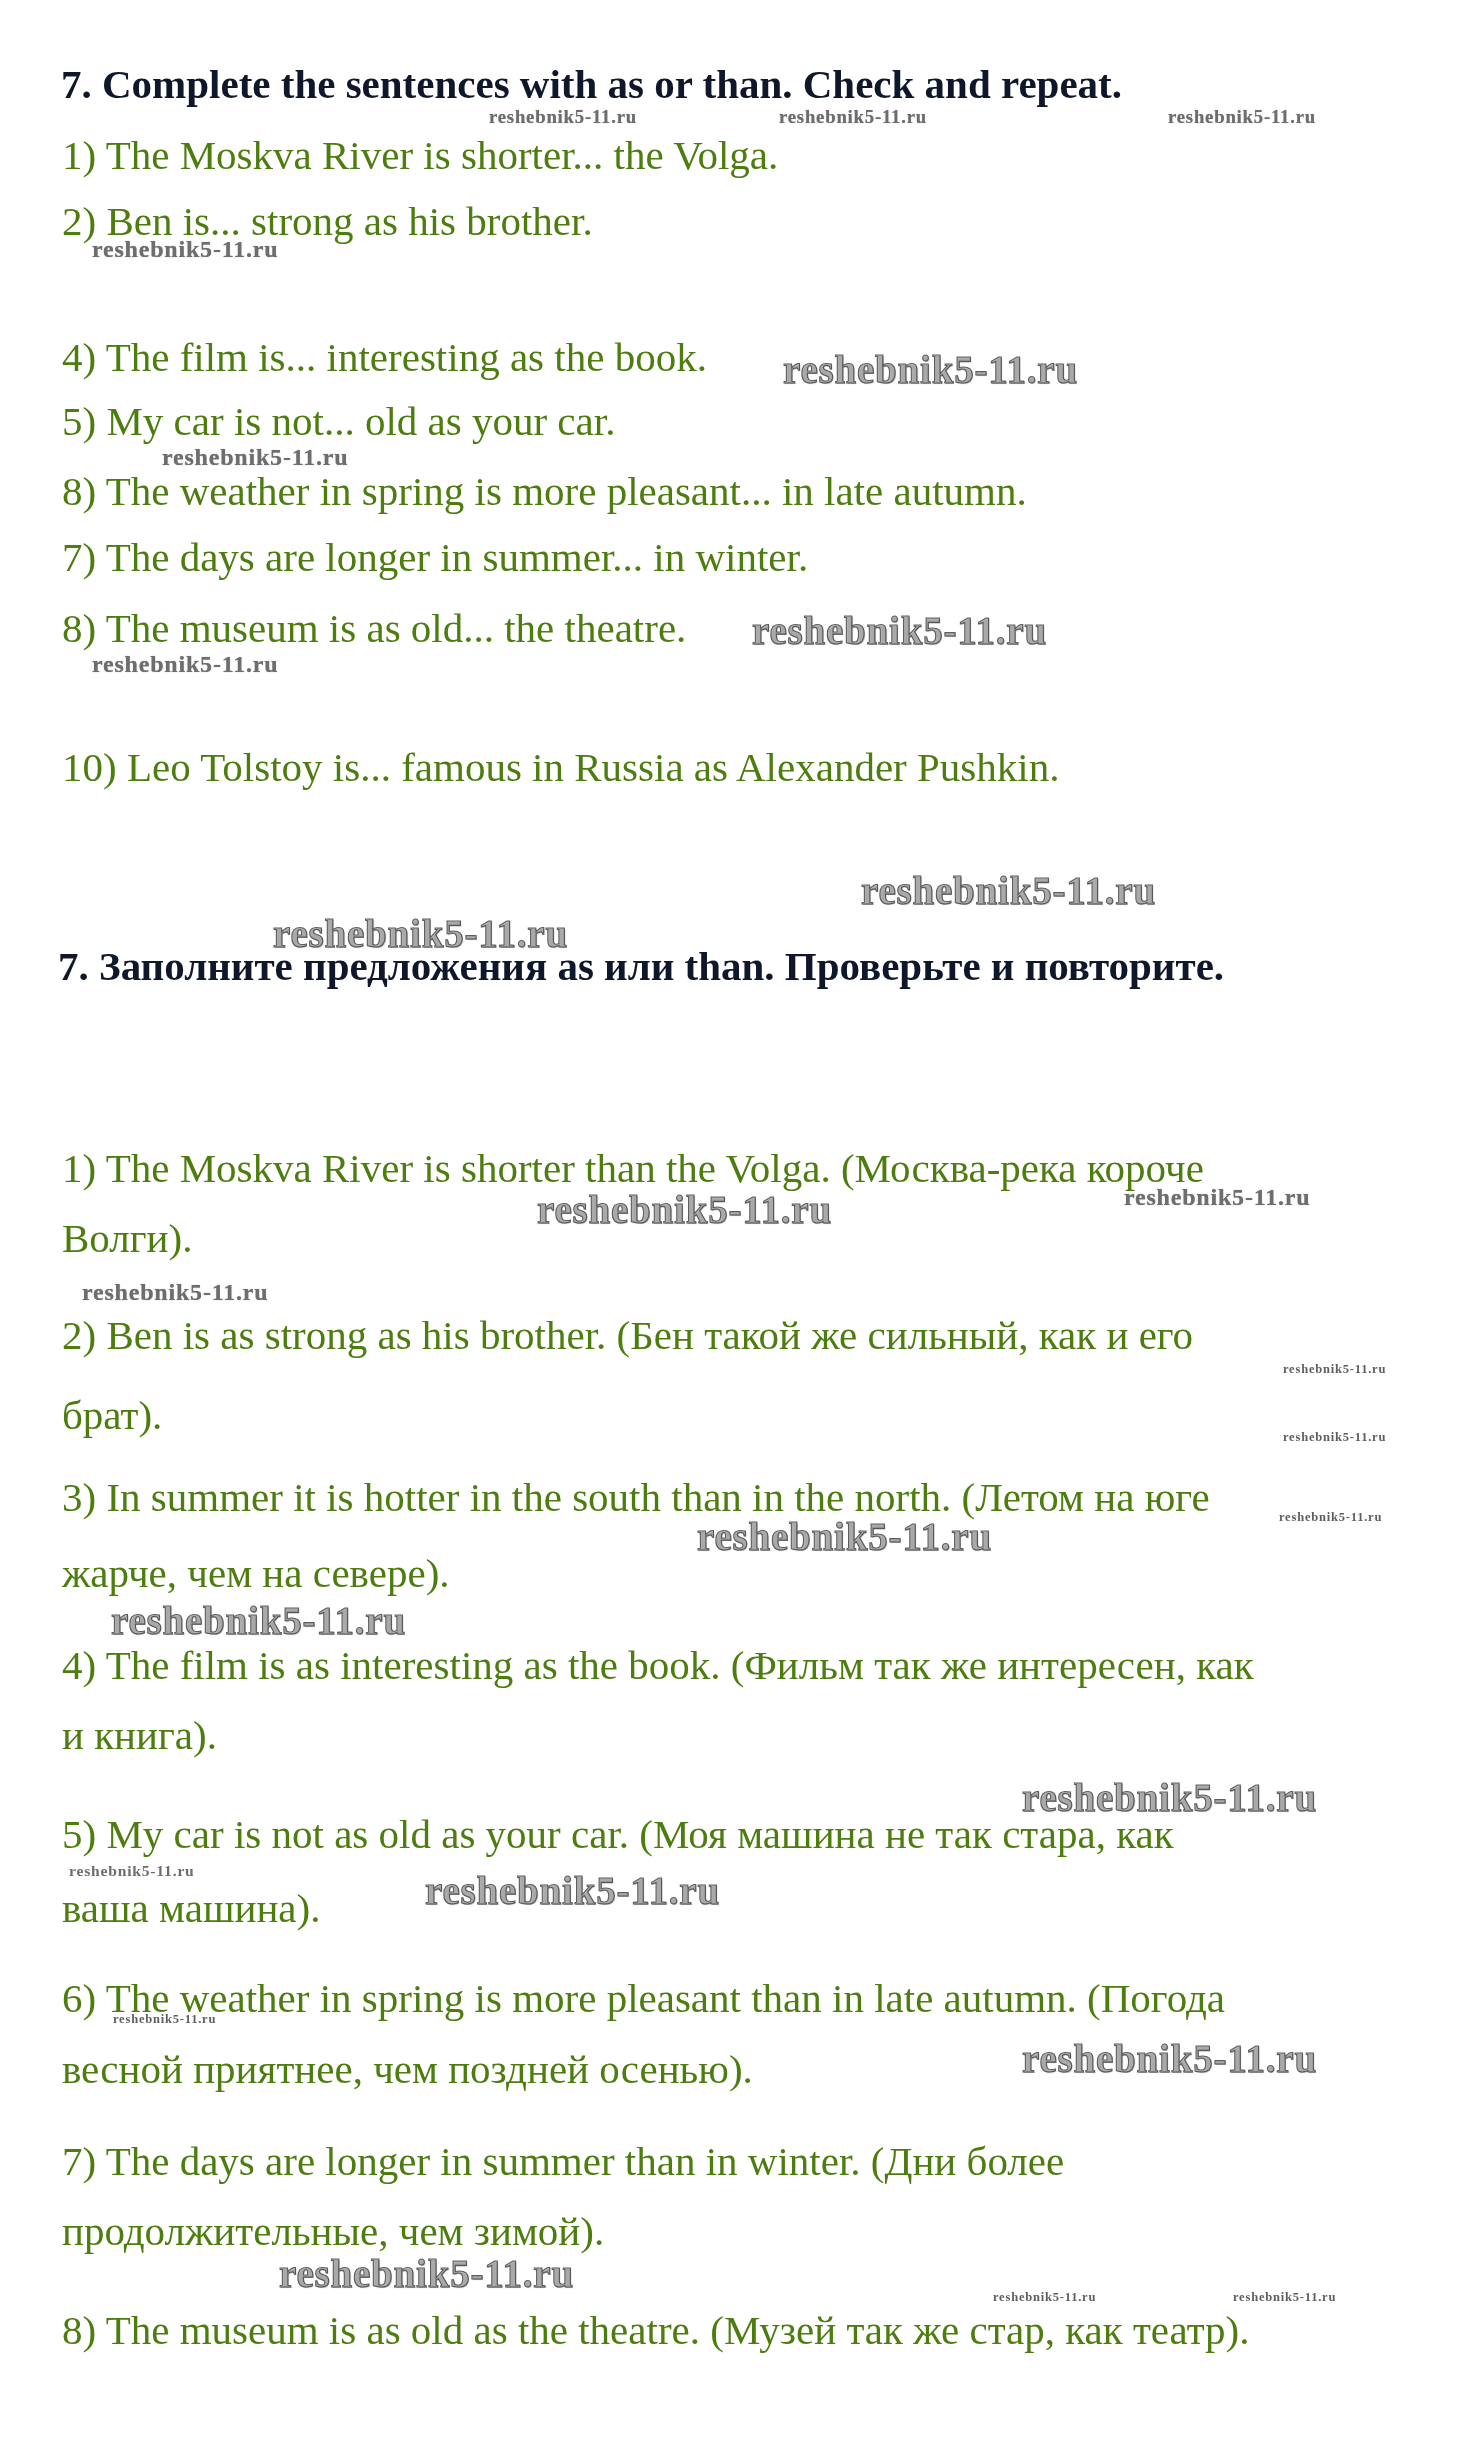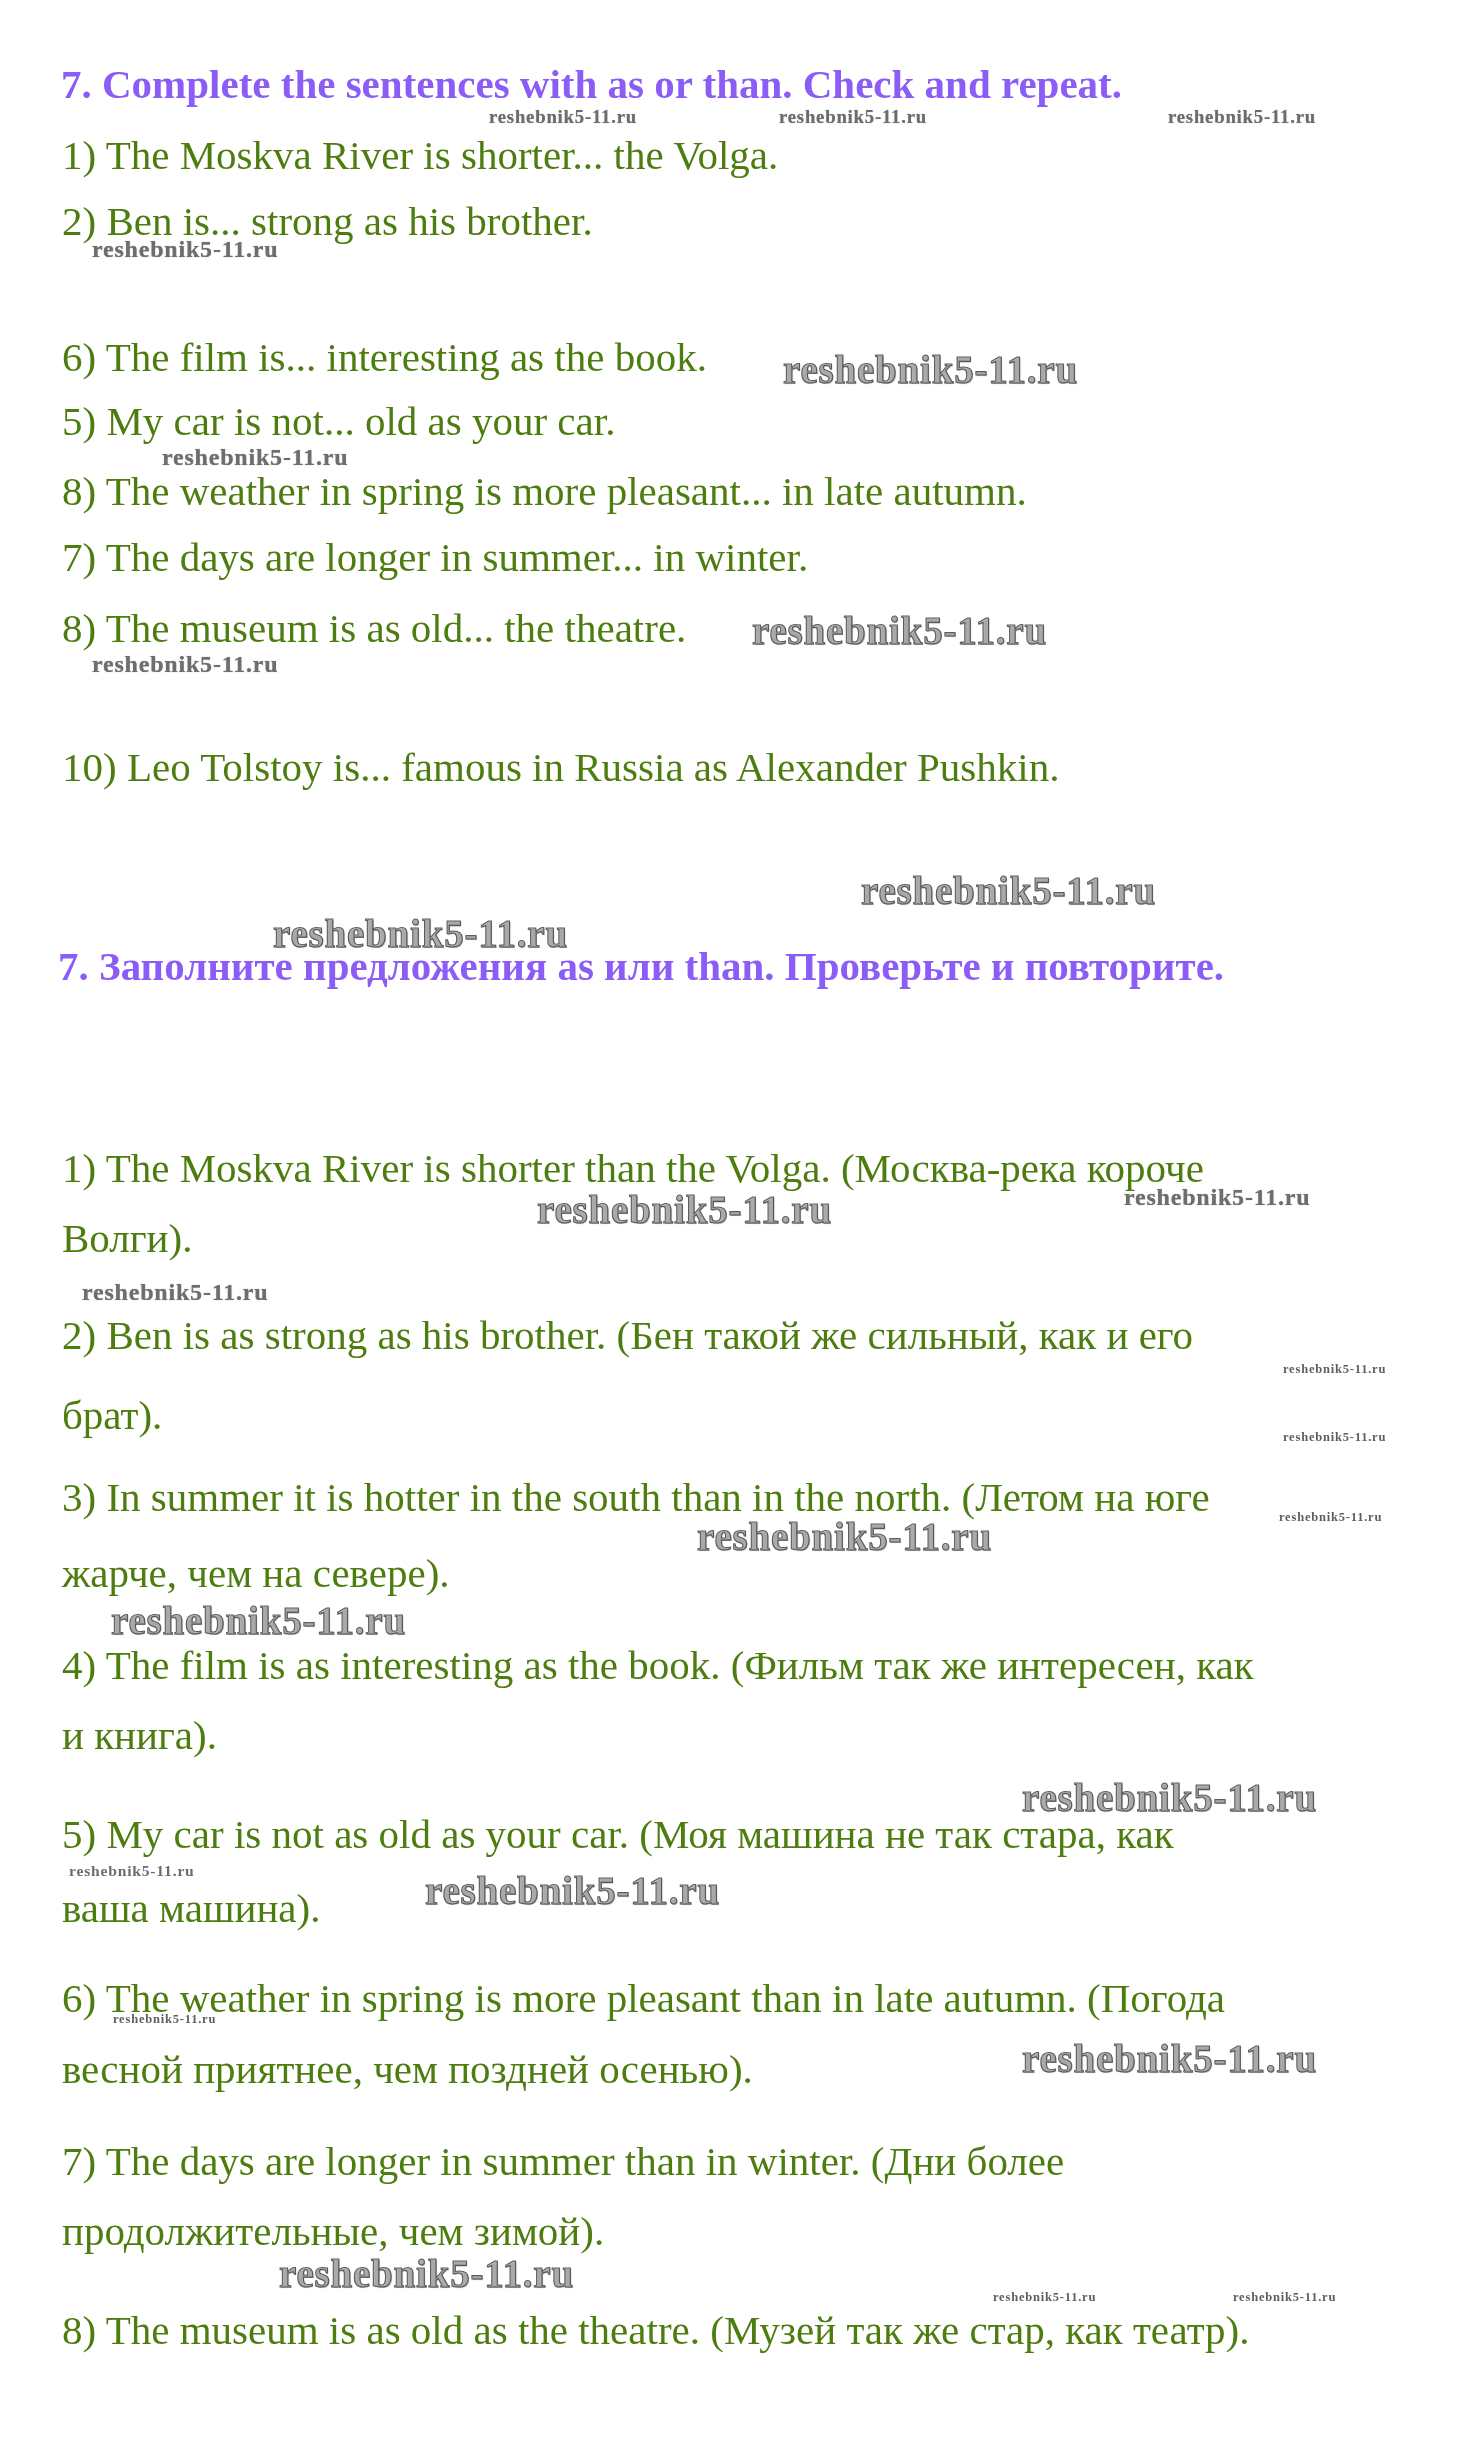--- a/index.html
+++ b/index.html
@@ -8,21 +8,21 @@
     width:1482px;height:2462px;
     margin:0 auto;
     background:#ffffff;
     font-family:"Liberation Serif","DejaVu Serif",serif;
     color:#0a0a0a;
     overflow:hidden;
   }
   .hd{
     position:absolute;left:61px;
     font-weight:700;font-size:41px;line-height:1.1;
-    white-space:nowrap;color:#8b5cf6;
+    white-space:nowrap;color:#0f172a;
   }
   .tl{
     position:absolute;left:62px;
     font-size:41px;line-height:1.12;
     white-space:nowrap;color:#4d7c0f;
   }
   .wm{
     position:absolute;
     font-family:"Liberation Serif","DejaVu Serif",serif;
     font-weight:700;white-space:nowrap;
@@ -55,21 +55,21 @@
 </style>
 </head>
 <body>
 
 <div class="page">
 
   <div class="hd" style="top:62px;">7. Complete the sentences with as or than. Check and repeat.</div>
 
   <div class="tl" style="top:133px;">1) The Moskva River is shorter... the Volga.</div>
   <div class="tl" style="top:199px;">2) Ben is... strong as his brother.</div>
-  <div class="tl" style="top:335px;">6) The film is... interesting as the book.</div>
+  <div class="tl" style="top:335px;">4) The film is... interesting as the book.</div>
   <div class="tl" style="top:399px;">5) My car is not... old as your car.</div>
   <div class="tl" style="top:469px;">8) The weather in spring is more pleasant... in late autumn.</div>
   <div class="tl" style="top:535px;">7) The days are longer in summer... in winter.</div>
   <div class="tl" style="top:606px;">8) The museum is as old... the theatre.</div>
   <div class="tl" style="top:745px;">10) Leo Tolstoy is... famous in Russia as Alexander Pushkin.</div>
 
   <div class="hd" style="top:944px;left:58px;">7. Заполните предложения as или than. Проверьте и повторите.</div>
 
   <div class="tl" style="top:1146px;">1) The Moskva River is shorter than the Volga. (Москва-река короче</div>
   <div class="tl" style="top:1216px;">Волги).</div>

